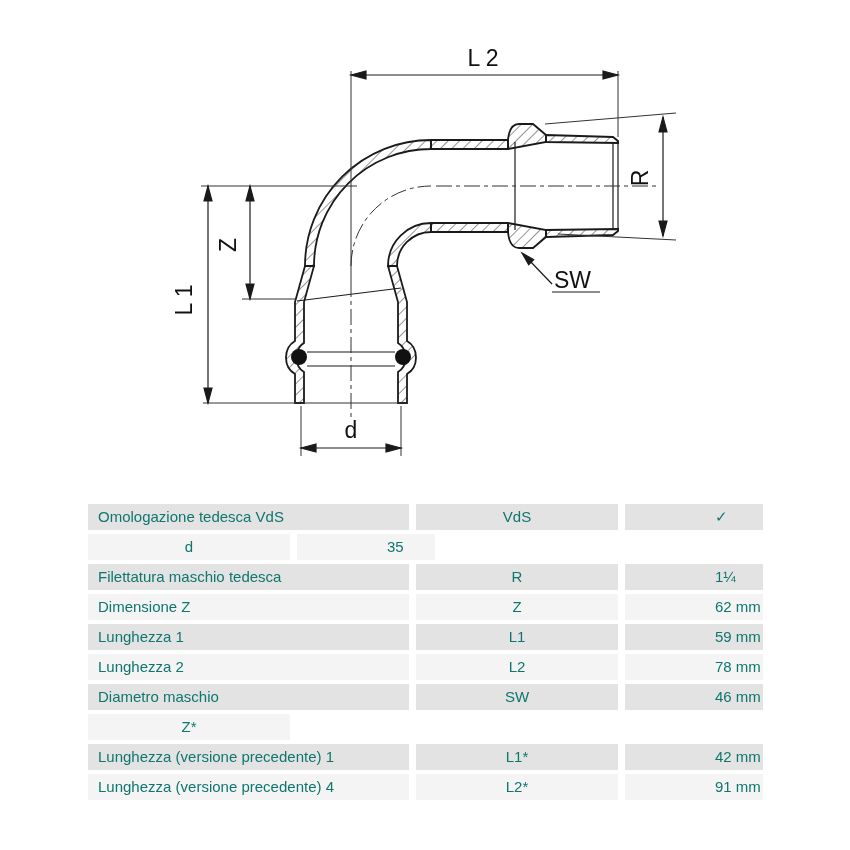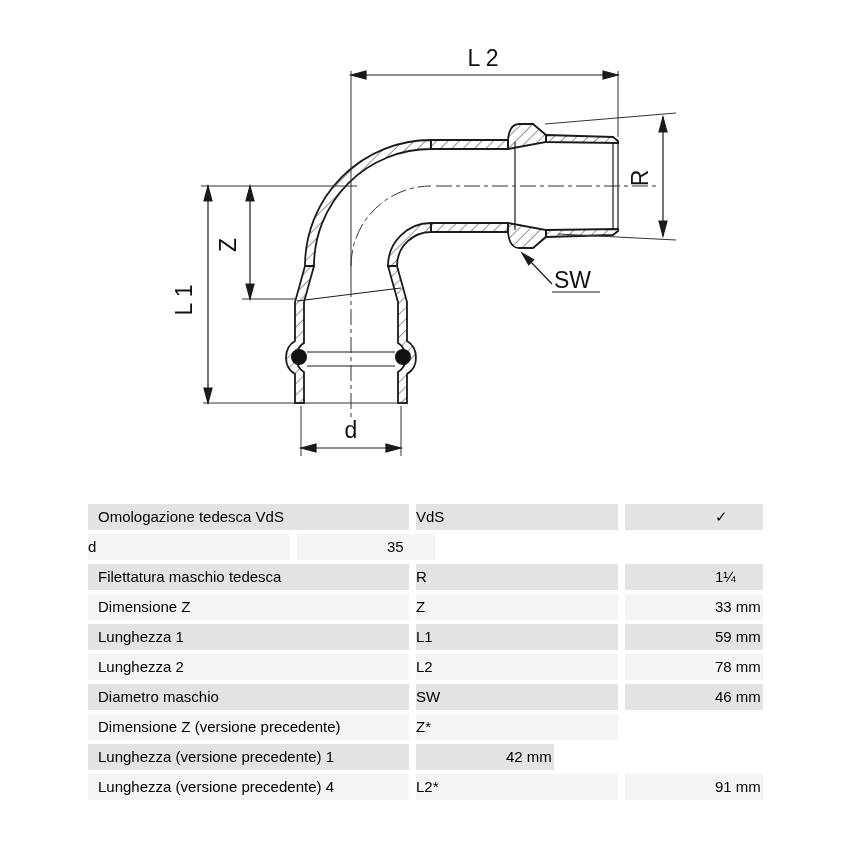--- a/index.html
+++ b/index.html
@@ -1,26 +1,26 @@
 <!DOCTYPE html>
 <html><head>
 <meta charset="utf-8">
 <style>
   html,body{margin:0;padding:0;background:#fff;}
   #page{position:relative;width:850px;height:850px;background:#ffffff;overflow:hidden;
         font-family:"Liberation Sans", sans-serif;padding-left:27px;}
   #drawing{position:absolute;left:0;top:0;}
   .dim-label{font-family:"Liberation Sans", sans-serif;font-size:23px;fill:#111;}
   #spec-table{position:absolute;left:88px;top:504px;width:675px;}
-  .t-row{display:flex;height:26px;margin-bottom:4px;font-size:15px;color:#000000;}
+  .t-row{display:flex;height:26px;margin-bottom:4px;font-size:15px;color:#0f766e;}
   .t-row:nth-child(odd) .cell{background:#e3e3e3;}
   .t-row:nth-child(even) .cell{background:#f4f4f4;}
   .cell{line-height:26px;white-space:nowrap;box-sizing:border-box;}
   .cell.c1{width:321px;margin-right:7px;padding-left:10px;text-align:left;}
-  .cell.c2{width:202px;margin-right:7px;}
+  .cell.c2{width:202px;margin-right:7px;text-align:center;}
   .cell.c3{width:138px;padding-left:90px;text-align:left;}
 </style>
 </head>
 <body>
 
 <div id="page">
 
   <svg id="drawing" width="850" height="480" viewBox="0 0 850 480">
     <defs>
       <pattern id="hatch" width="8" height="8" patternUnits="userSpaceOnUse" patternTransform="rotate(45)">
@@ -136,43 +136,43 @@
       <div class="cell c3">35</div>
     </div>
     <div class="t-row">
       <div class="cell c1">Filettatura maschio tedesca</div>
       <div class="cell c2">R</div>
       <div class="cell c3">1¼</div>
     </div>
     <div class="t-row">
       <div class="cell c1">Dimensione Z</div>
       <div class="cell c2">Z</div>
-      <div class="cell c3">33 mm</div>
+      <div class="cell c3">62 mm</div>
     </div>
     <div class="t-row">
       <div class="cell c1">Lunghezza 1</div>
       <div class="cell c2">L1</div>
       <div class="cell c3">59 mm</div>
     </div>
     <div class="t-row">
       <div class="cell c1">Lunghezza 2</div>
       <div class="cell c2">L2</div>
       <div class="cell c3">78 mm</div>
     </div>
     <div class="t-row">
       <div class="cell c1">Diametro maschio</div>
       <div class="cell c2">SW</div>
       <div class="cell c3">46 mm</div>
     </div>
     <div class="t-row">
-      <div class="cell c1">Dimensione Z (versione precedente)</div>
       <div class="cell c2">Z*</div>
     </div>
     <div class="t-row">
       <div class="cell c1">Lunghezza (versione precedente) 1</div>
+      <div class="cell c2">L1*</div>
       <div class="cell c3">42 mm</div>
     </div>
     <div class="t-row">
       <div class="cell c1">Lunghezza (versione precedente) 4</div>
       <div class="cell c2">L2*</div>
       <div class="cell c3">91 mm</div>
     </div>
   </div>
 
 </div>

